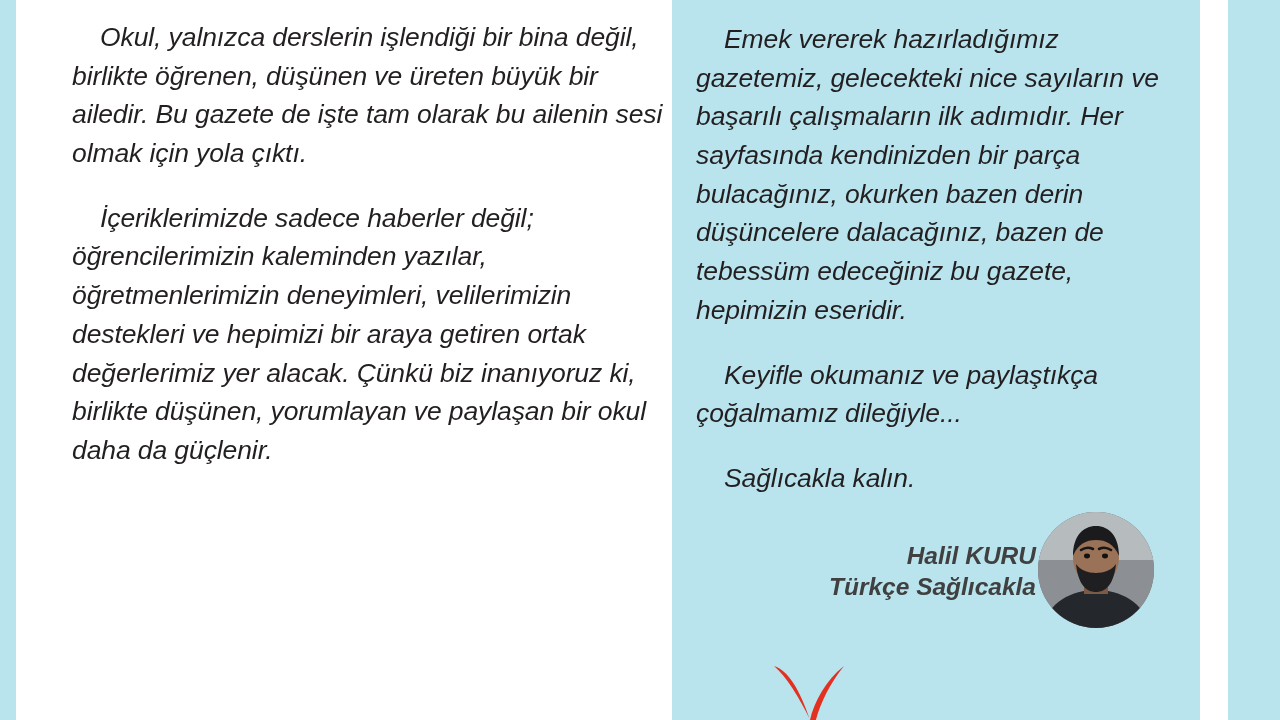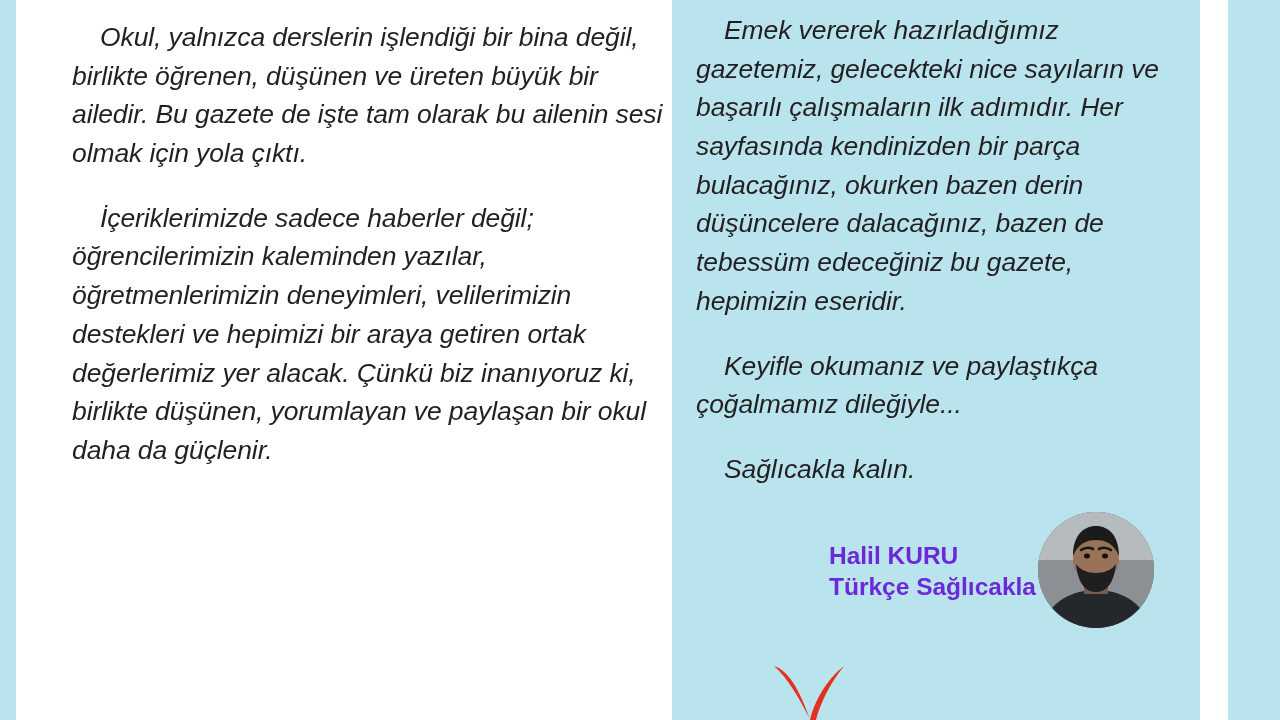--- a/index.html
+++ b/index.html
@@ -77,39 +77,41 @@
   .col p:last-child { margin-bottom: 0; }
 
   .col-left {
     left: 72px;
     width: 598px;
     padding-top: 18px;
   }
   .col-right {
     left: 696px;
     width: 486px;
-    padding-top: 11px;
+    padding-top: 20px;
   }
 
   
   .signature {
     position: absolute;
     left: 696px;
     top: 528px;
     width: 486px;
     height: 118px;
   }
   .sig-text {
     position: absolute;
     right: 146px;
     top: 12px;
+    text-align: right;
+    font-style: italic;
     font-weight: bold;
     font-size: 24.5px;
     line-height: 1.28;
-    color: #6d28d9;
+    color: #404040;
     white-space: nowrap;
   }
   .avatar {
     position: absolute;
     right: 28px;
     top: -16px;
     width: 116px;
     height: 116px;
     border-radius: 50%;
     overflow: hidden;

